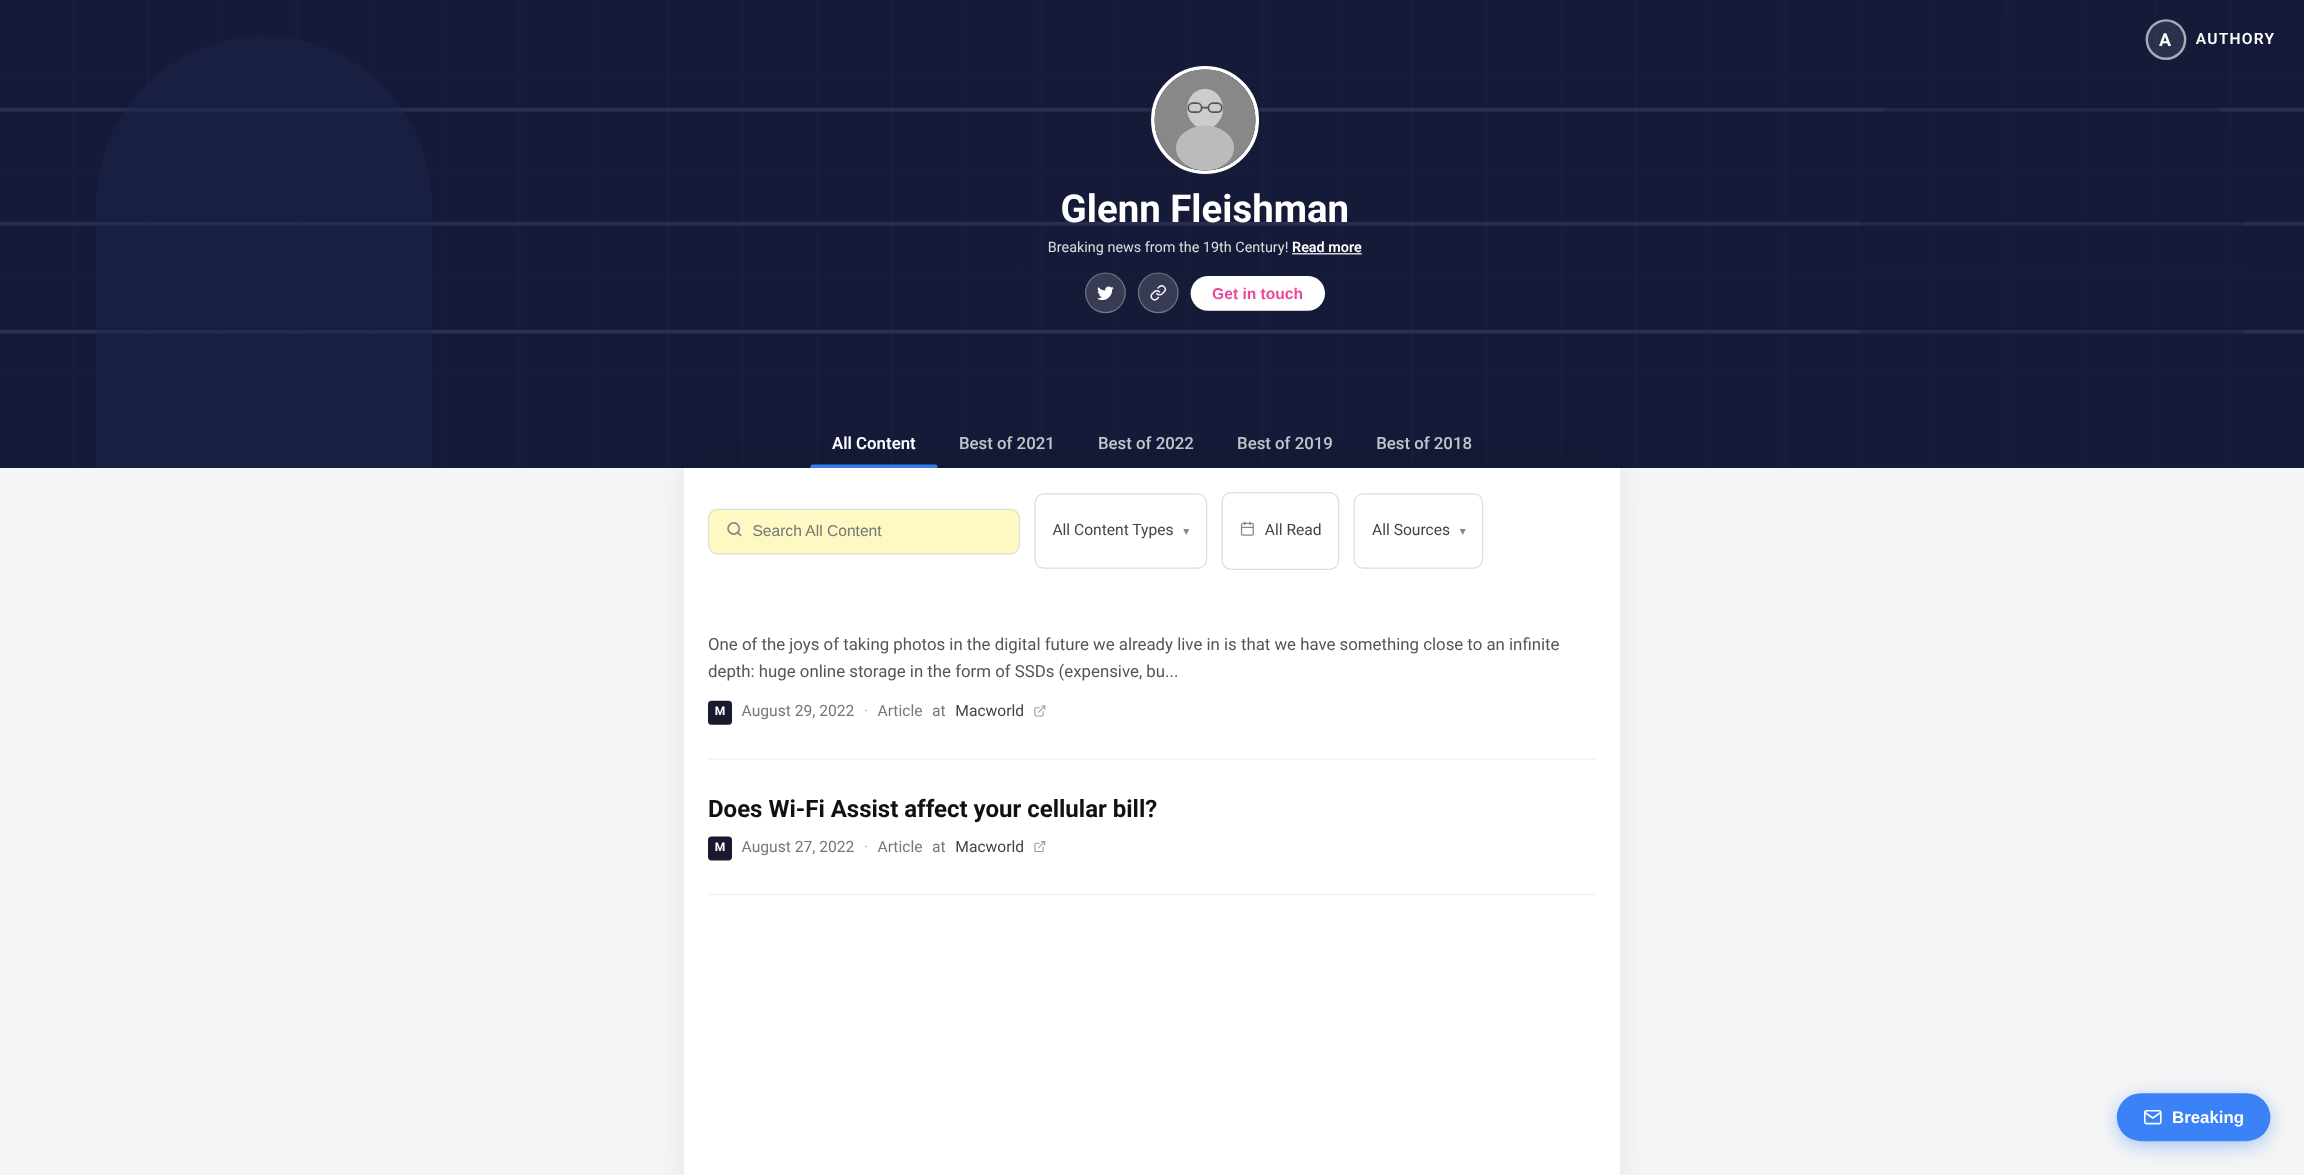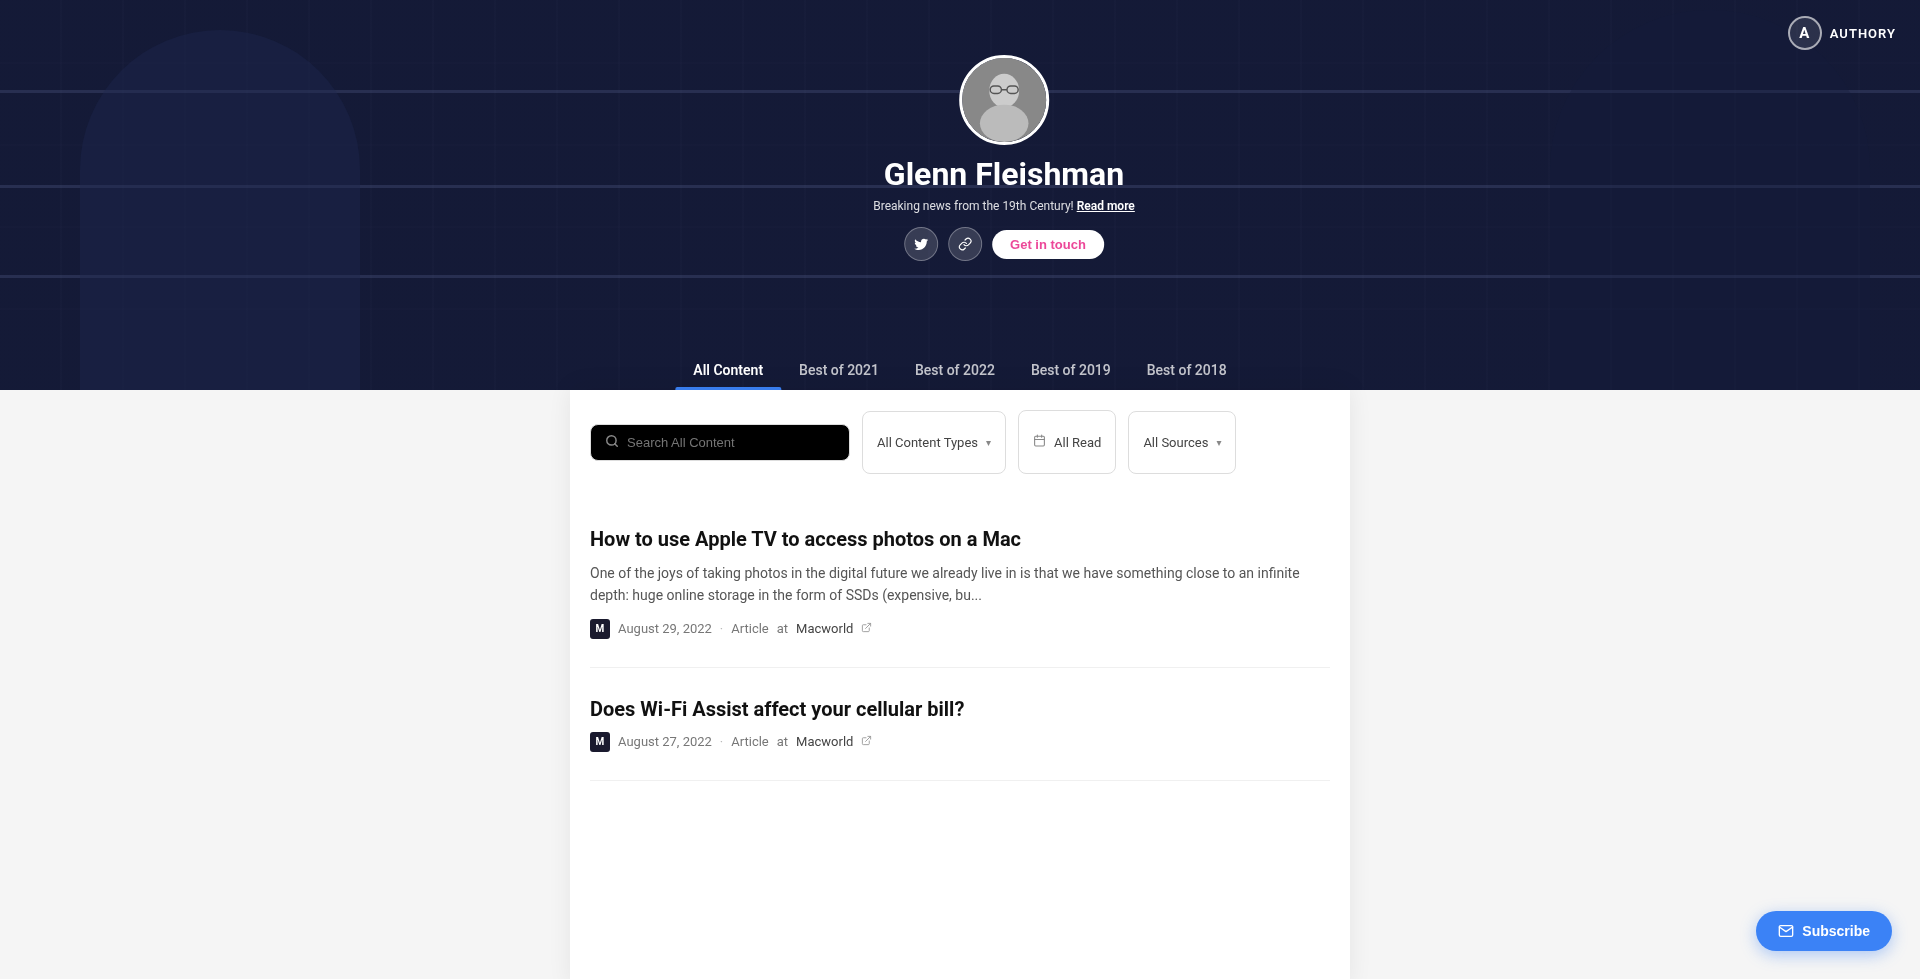--- a/index.html
+++ b/index.html
@@ -199,21 +199,21 @@
     }
     .search-box {
       display: flex;
       align-items: center;
       gap: 8px;
       border: 1.5px solid #ddd;
       border-radius: 8px;
       padding: 9px 14px;
       flex: 1;
       max-width: 260px;
-      background: #000000;
+      background: #fef9c3;
     }
     .search-icon-inner {
       color: #888;
       font-size: 14px;
     }
     .search-input {
       border: none;
       outline: none;
       font-size: 13px;
       color: #888;
@@ -459,21 +459,20 @@
 
       <div class="dropdown-filter">
         <span>All Sources</span>
         <span class="chevron">▾</span>
       </div>
     </div>
 
     <div>
 
       <div class="article-item">
-        <h2 class="article-title">How to use Apple TV to access photos on a Mac</h2>
         <p class="article-excerpt">One of the joys of taking photos in the digital future we already live in is that we have something close to an infinite depth: huge online storage in the form of SSDs (expensive, bu...</p>
         <div class="article-meta">
           <div class="source-badge">M</div>
           <span>August 29, 2022</span>
           <span class="dot">·</span>
           <span>Article</span>
           <span>at</span>
           <span class="source-name">Macworld</span>
           <span class="external-link-icon">
             <svg width="11" height="11" viewBox="0 0 24 24" fill="none" stroke="#999" stroke-width="2" stroke-linecap="round">
@@ -506,14 +505,14 @@
 
     </div>
   </div>
 </div>
 
 <button class="subscribe-btn">
   <svg width="16" height="16" viewBox="0 0 24 24" fill="none" stroke="white" stroke-width="2" stroke-linecap="round" stroke-linejoin="round">
     <path d="M4 4h16c1.1 0 2 .9 2 2v12c0 1.1-.9 2-2 2H4c-1.1 0-2-.9-2-2V6c0-1.1.9-2 2-2z"></path>
     <polyline points="22,6 12,13 2,6"></polyline>
   </svg>
-  <span>Subscribe</span>
+  <span>Breaking</span>
 </button>
 
 </body></html>

